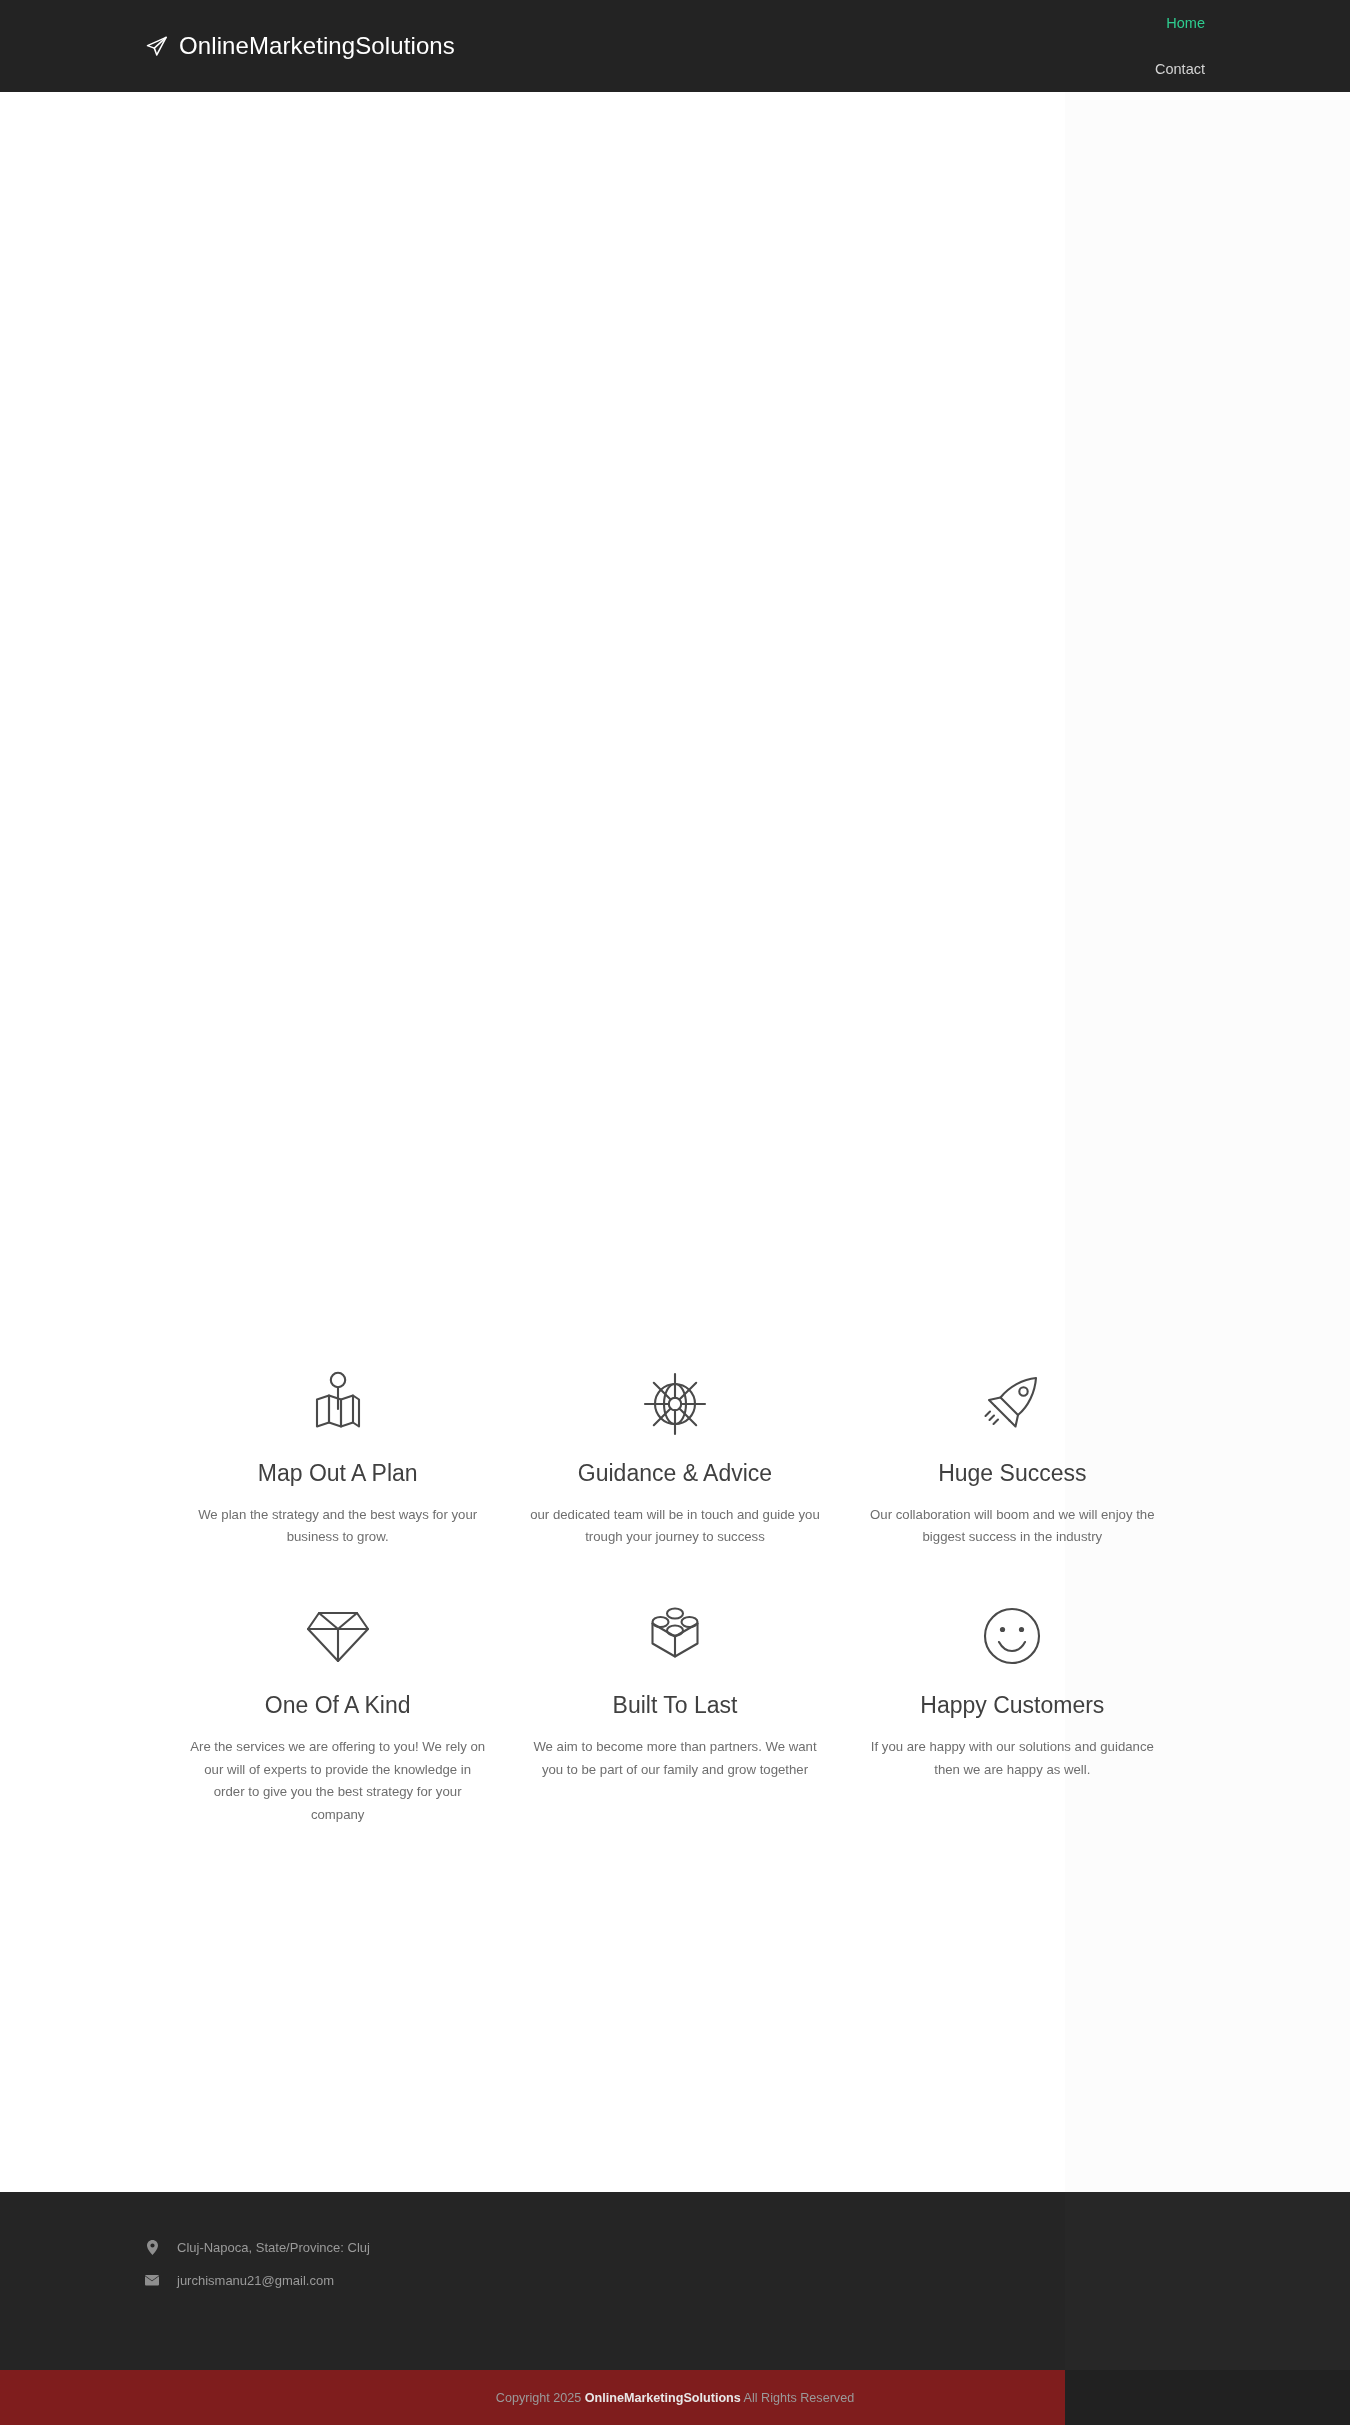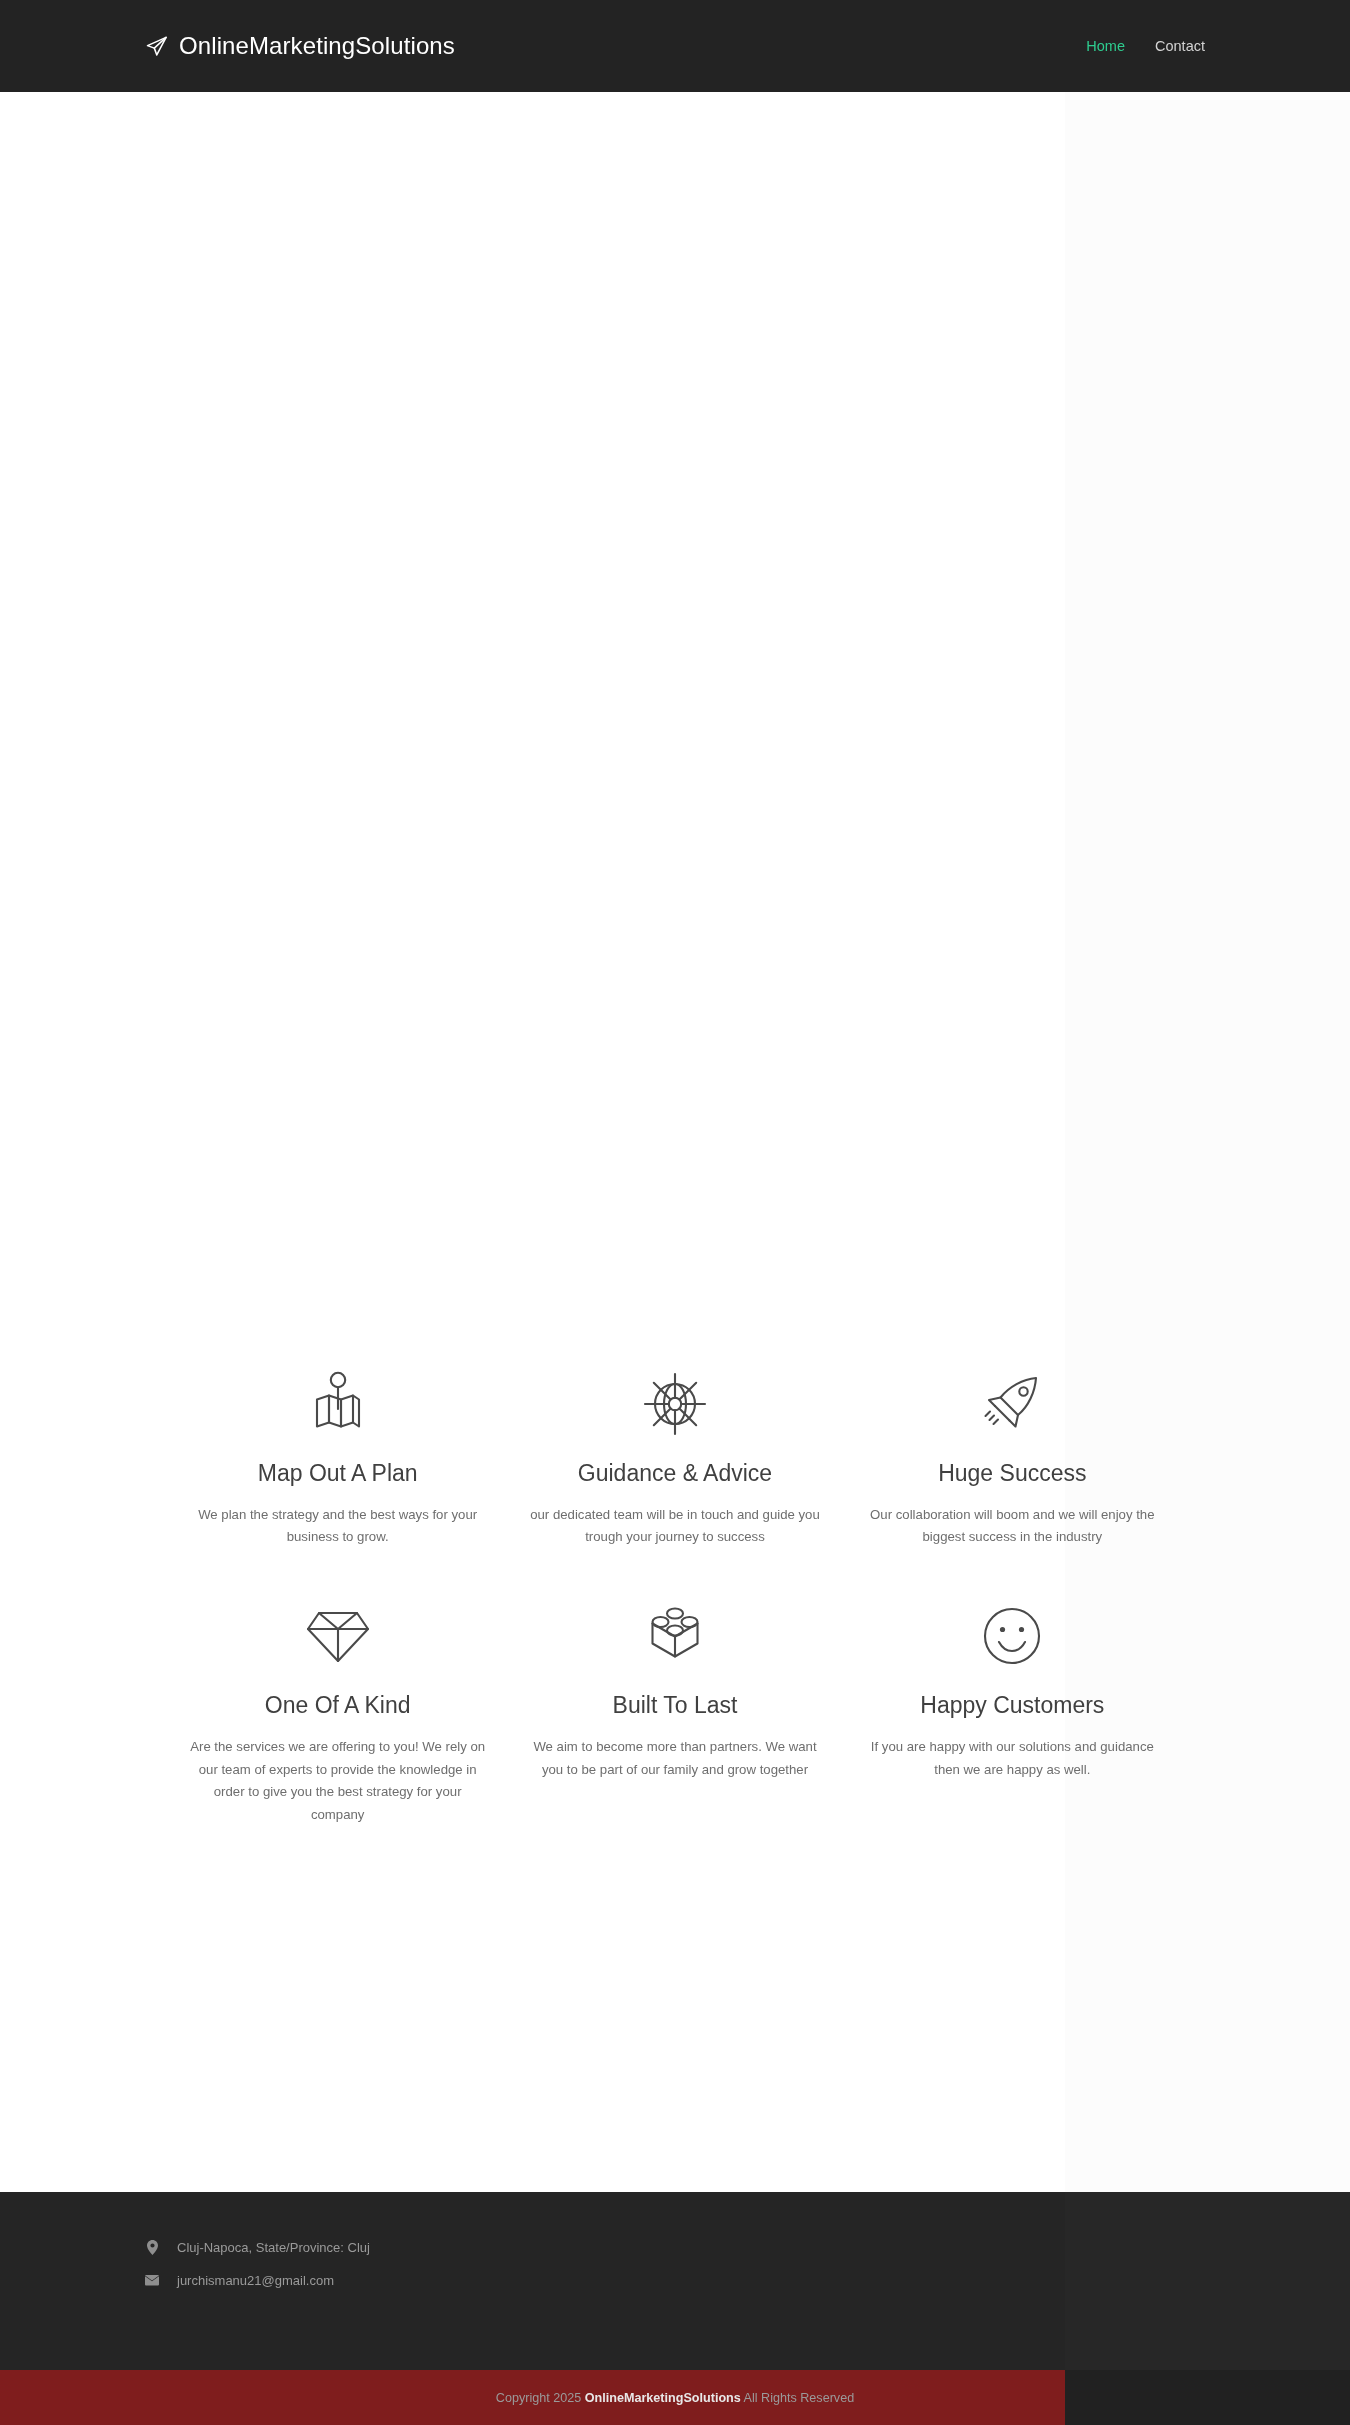--- a/index.html
+++ b/index.html
@@ -55,20 +55,21 @@
     color: #ffffff;
     font-size: 24px;
     font-weight: 400;
     letter-spacing: 0.1px;
     white-space: nowrap;
   }
   .main-nav {
     display: flex;
     align-items: flex-end;
     gap: 30px;
+    flex-direction: column;
   }
   .nav-link {
     font-size: 14.5px;
     color: #d4d4d4;
     text-decoration: none;
     white-space: nowrap;
   }
   .nav-link.active { color: #2ecc8f; }
 
   
@@ -304,21 +305,21 @@
       <div class="feature">
         <div class="feature-icon">
           <svg width="64" height="62" viewBox="0 0 64 62" fill="none" stroke="#4a4a4a" stroke-width="2.1" stroke-linecap="round" stroke-linejoin="round">
             <path d="M13 8h38l11 16L32 56 2 24 13 8Z"></path>
             <path d="M2 24h60"></path>
             <path d="M13 8 32 24 51 8"></path>
             <path d="M32 24v32"></path>
           </svg>
         </div>
         <div class="feature-title">One Of A Kind</div>
-        <div class="feature-text">Are the services we are offering to you! We rely on our team of experts to provide the knowledge in order to give you the best strategy for your company</div>
+        <div class="feature-text">Are the services we are offering to you! We rely on our will of experts to provide the knowledge in order to give you the best strategy for your company</div>
       </div>
 
       <div class="feature">
         <div class="feature-icon">
           <svg width="62" height="62" viewBox="0 0 62 62" fill="none" stroke="#4a4a4a" stroke-width="2.1" stroke-linecap="round" stroke-linejoin="round">
             <ellipse cx="31" cy="8.5" rx="8" ry="5"></ellipse>
             <ellipse cx="16.5" cy="17" rx="8" ry="5"></ellipse>
             <ellipse cx="45.5" cy="17" rx="8" ry="5"></ellipse>
             <ellipse cx="31" cy="25.5" rx="8" ry="5"></ellipse>
             <path d="M8.5 18.5v20L31 51.5l22.5-13v-20"></path>

